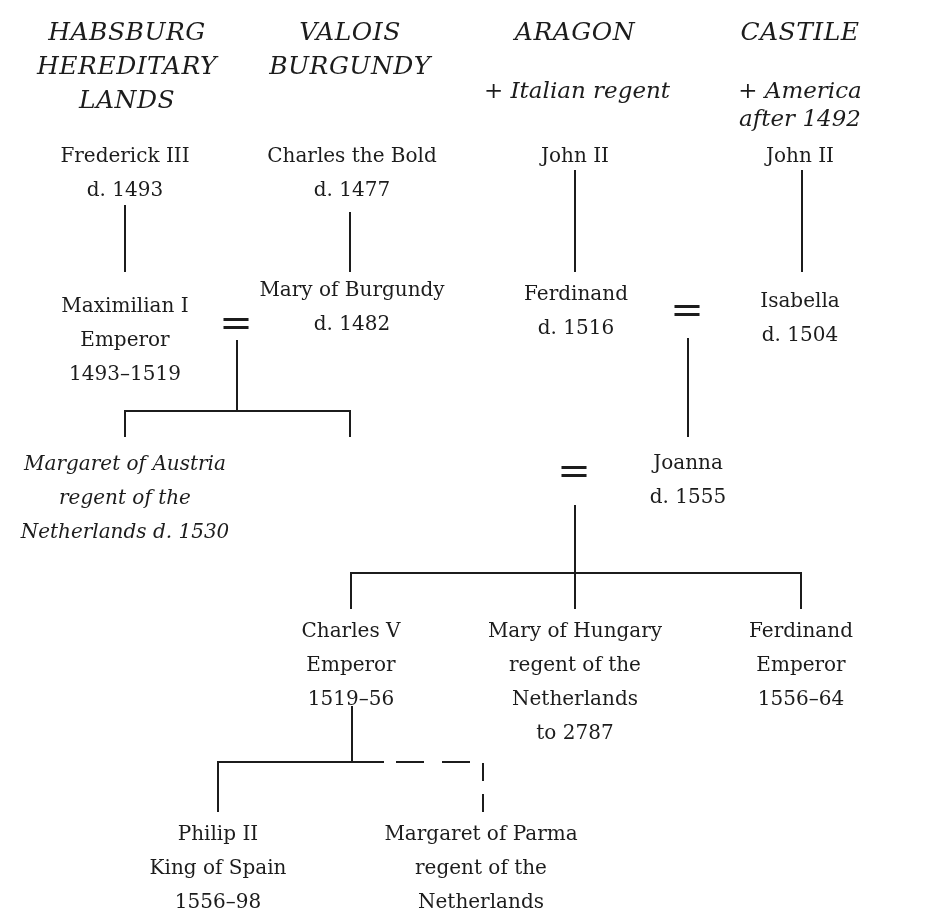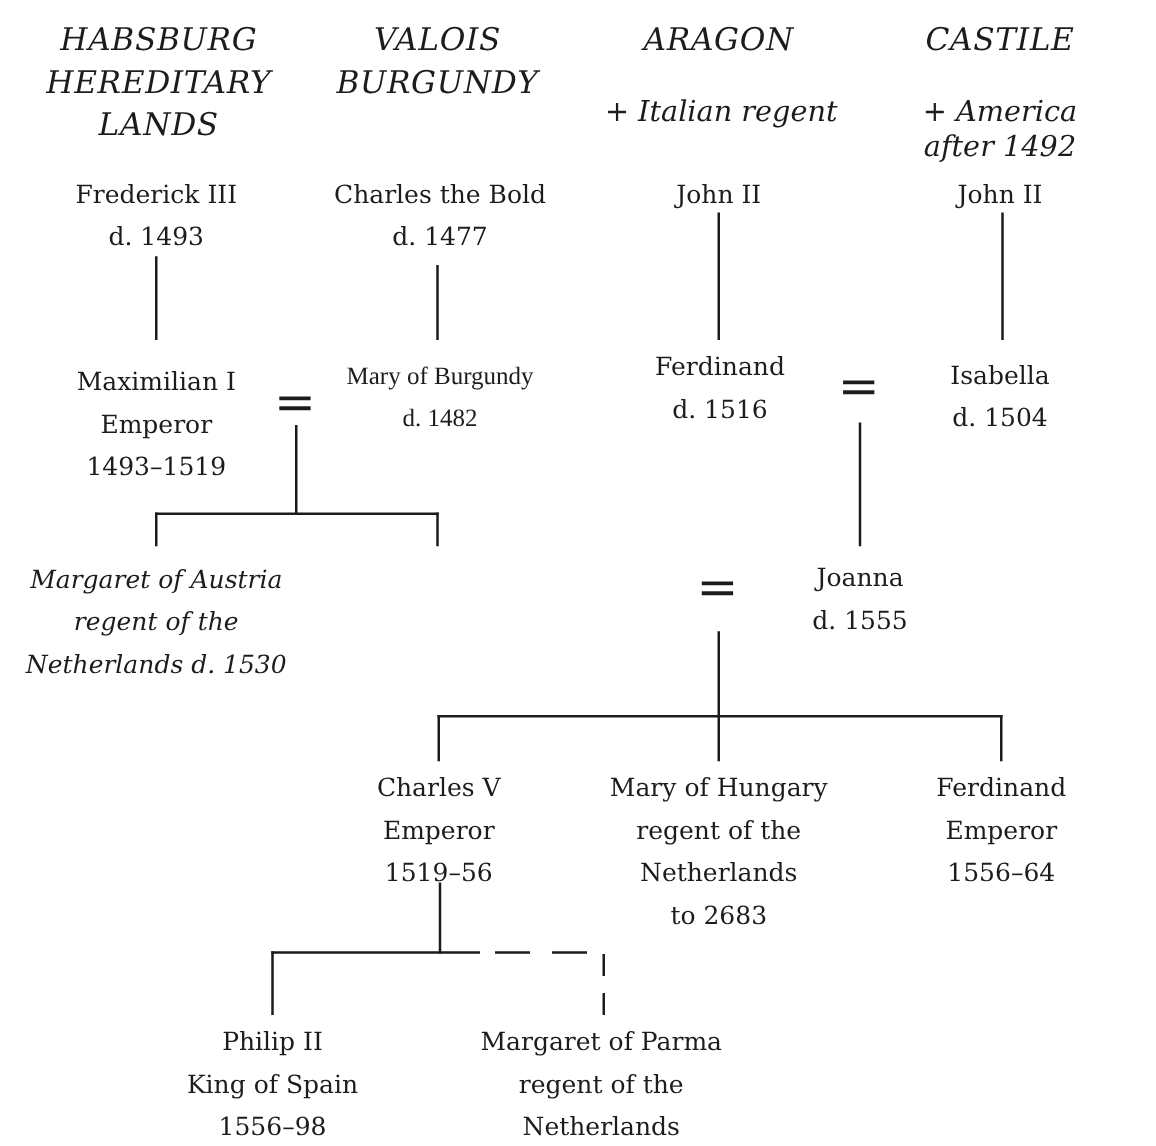--- a/index.html
+++ b/index.html
@@ -83,21 +83,21 @@
 
   <div class="vline" style="left:124px; top:205px; height:67px;"></div>
   <div class="vline" style="left:349px; top:212px; height:60px;"></div>
   <div class="vline" style="left:574px; top:170px; height:102px;"></div>
   <div class="vline" style="left:801px; top:170px; height:102px;"></div>
 
   <div class="person" style="left:125px; top:288px;">Maximilian I
 Emperor
 1493–1519</div>
   <div class="equals" style="left:236px; top:324px;">=</div>
-  <div class="person" style="left:352px; top:284px;font-family:Liberation Serif, serif;">Mary of Burgundy
+  <div class="person" style="left:352px; top:272px;">Mary of Burgundy
 d. 1482</div>
   <div class="person" style="left:576px; top:276px;">Ferdinand
 d. 1516</div>
   <div class="equals" style="left:687px; top:311px;">=</div>
   <div class="person" style="left:800px; top:259px;margin-top:24px;">Isabella
 d. 1504</div>
 
   <div class="vline" style="left:236px; top:340px; height:72px;"></div>
   <div class="hline" style="left:124px; top:410px; width:227px;"></div>
   <div class="vline" style="left:124px; top:410px; height:27px;"></div>
@@ -117,21 +117,21 @@
   <div class="vline" style="left:350px; top:572px; height:37px;"></div>
   <div class="vline" style="left:574px; top:572px; height:37px;"></div>
   <div class="vline" style="left:800px; top:572px; height:37px;"></div>
 
   <div class="person" style="left:351px; top:613px;">Charles V
 Emperor
 1519–56</div>
   <div class="person" style="left:575px; top:613px;">Mary of Hungary
 regent of the
 Netherlands
-to 2683</div>
+to 2787</div>
   <div class="person" style="left:801px; top:613px;">Ferdinand
 Emperor
 1556–64</div>
 
   <div class="vline" style="left:351px; top:706px; height:57px;"></div>
   <div class="hline" style="left:217px; top:761px; width:167px;"></div>
   <div class="vline" style="left:217px; top:761px; height:51px;"></div>
   <div class="hdash" style="left:396px; top:761px; width:89px;"></div>
   <div class="vdash" style="left:482px; top:763px; height:49px;"></div>
 

